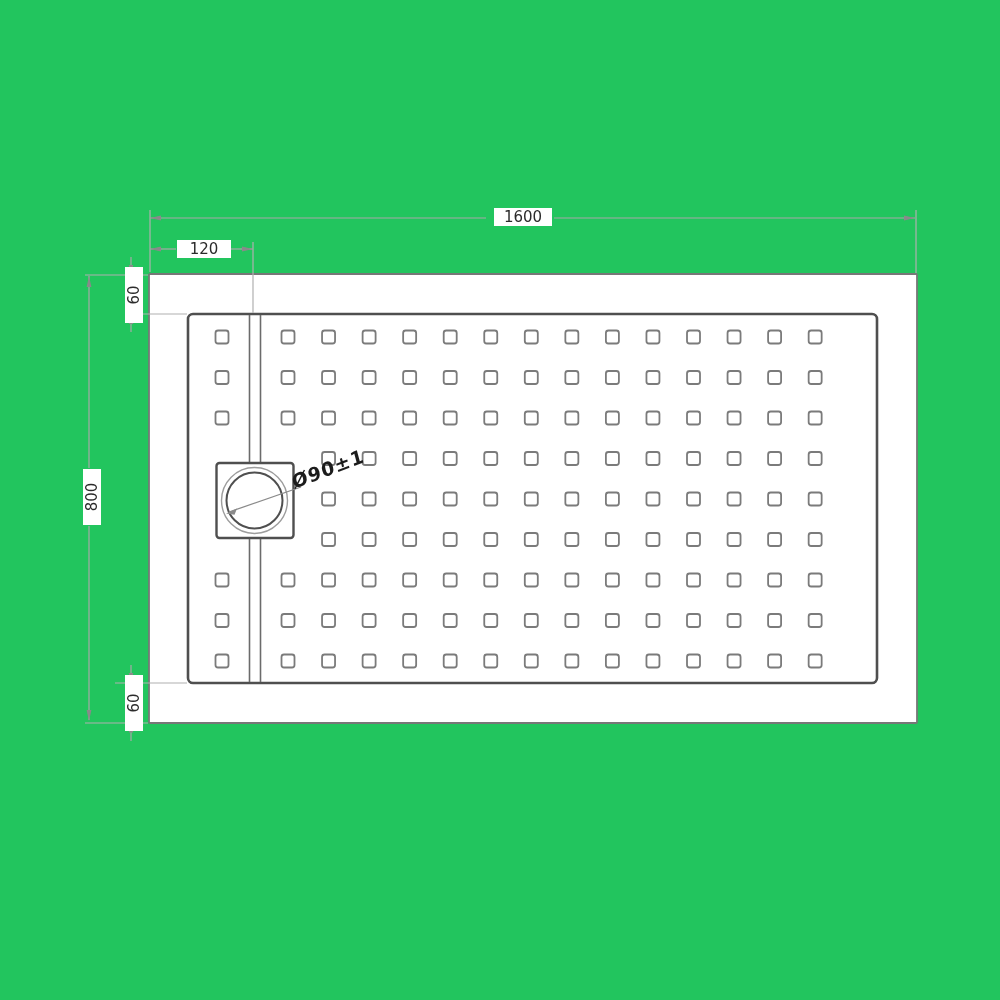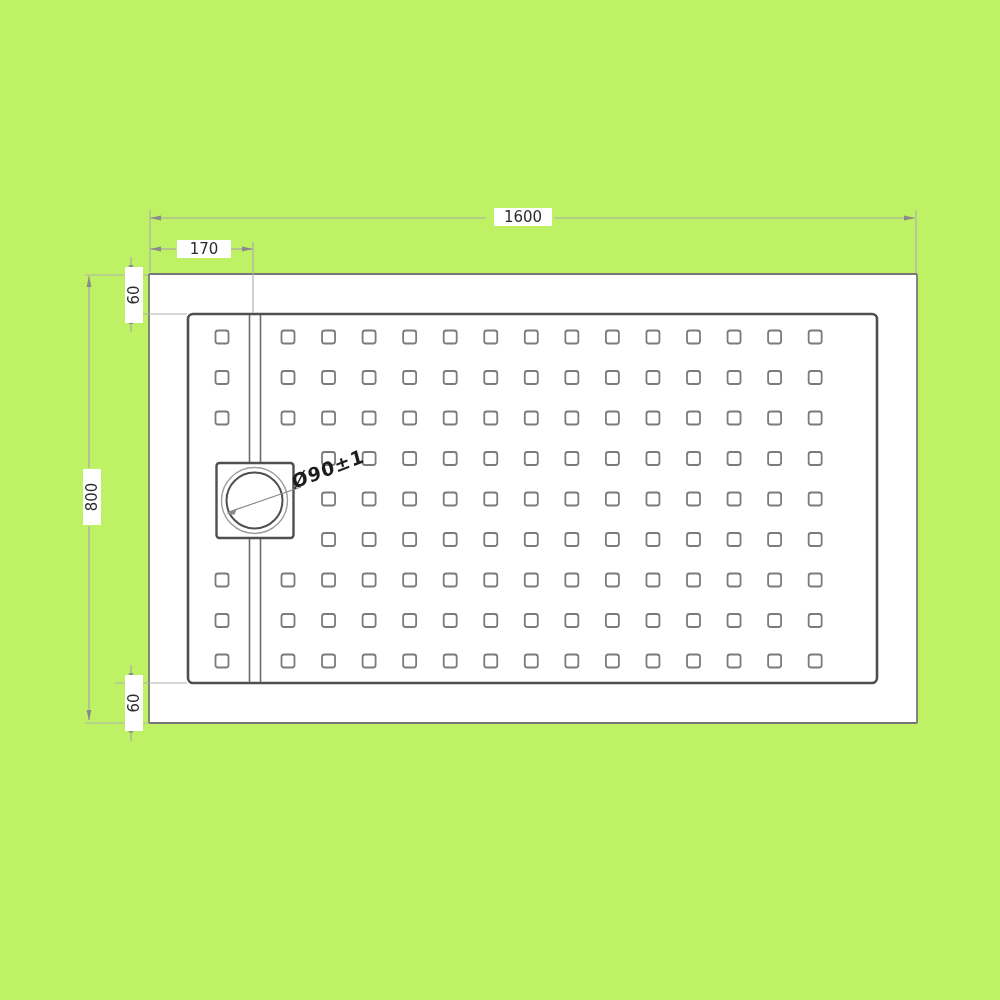--- a/index.html
+++ b/index.html
@@ -1,17 +1,17 @@
 <!DOCTYPE html>
 <html><head>
 <meta charset="utf-8">
 <style>
   html,body{margin:0;padding:0;background:#fff;}
   .canvas{
-    position:relative;width:1000px;height:1000px;background:#bef264;
+    position:relative;width:1000px;height:1000px;background:#22c55e;
     font-family:"DejaVu Sans","Liberation Sans",sans-serif;overflow:hidden;
   }
   svg{position:absolute;left:0;top:0;}
   .dim-text{
     position:absolute;color:#2b2b2b;font-size:15px;line-height:18px;
     text-align:center;white-space:nowrap;background:#fff;padding:0 3px;
   }
   .dim-text.vert{transform:rotate(-90deg);transform-origin:center center;}
   .drain-label{
     position:absolute;left:295px;top:471px;height:22px;line-height:22px;
@@ -214,21 +214,21 @@
       <polygon points="89,721 86.6,710 91.4,710"></polygon>
       <polygon points="131,274.5 128.7,265 133.3,265"></polygon>
       <polygon points="131,314.5 128.7,324 133.3,324"></polygon>
       <polygon points="131,682.5 128.7,673 133.3,673"></polygon>
       <polygon points="131,723 128.7,732.5 133.3,732.5"></polygon>
     </g>
   </svg>
 
   <span class="dim-text" style="left:494px;top:208px;width:52px;">1600</span>
 
-  <span class="dim-text" style="left:177px;top:240px;width:48px;">170</span>
+  <span class="dim-text" style="left:177px;top:240px;width:48px;">120</span>
 
   <span class="dim-text vert" style="left:64px;top:488px;width:50px;">800</span>
 
   <span class="dim-text vert" style="left:106px;top:286px;width:50px;">60</span>
 
   <span class="dim-text vert" style="left:106px;top:694px;width:50px;">60</span>
 
   <span class="drain-label">Ø90±1</span>
 </div>
 

